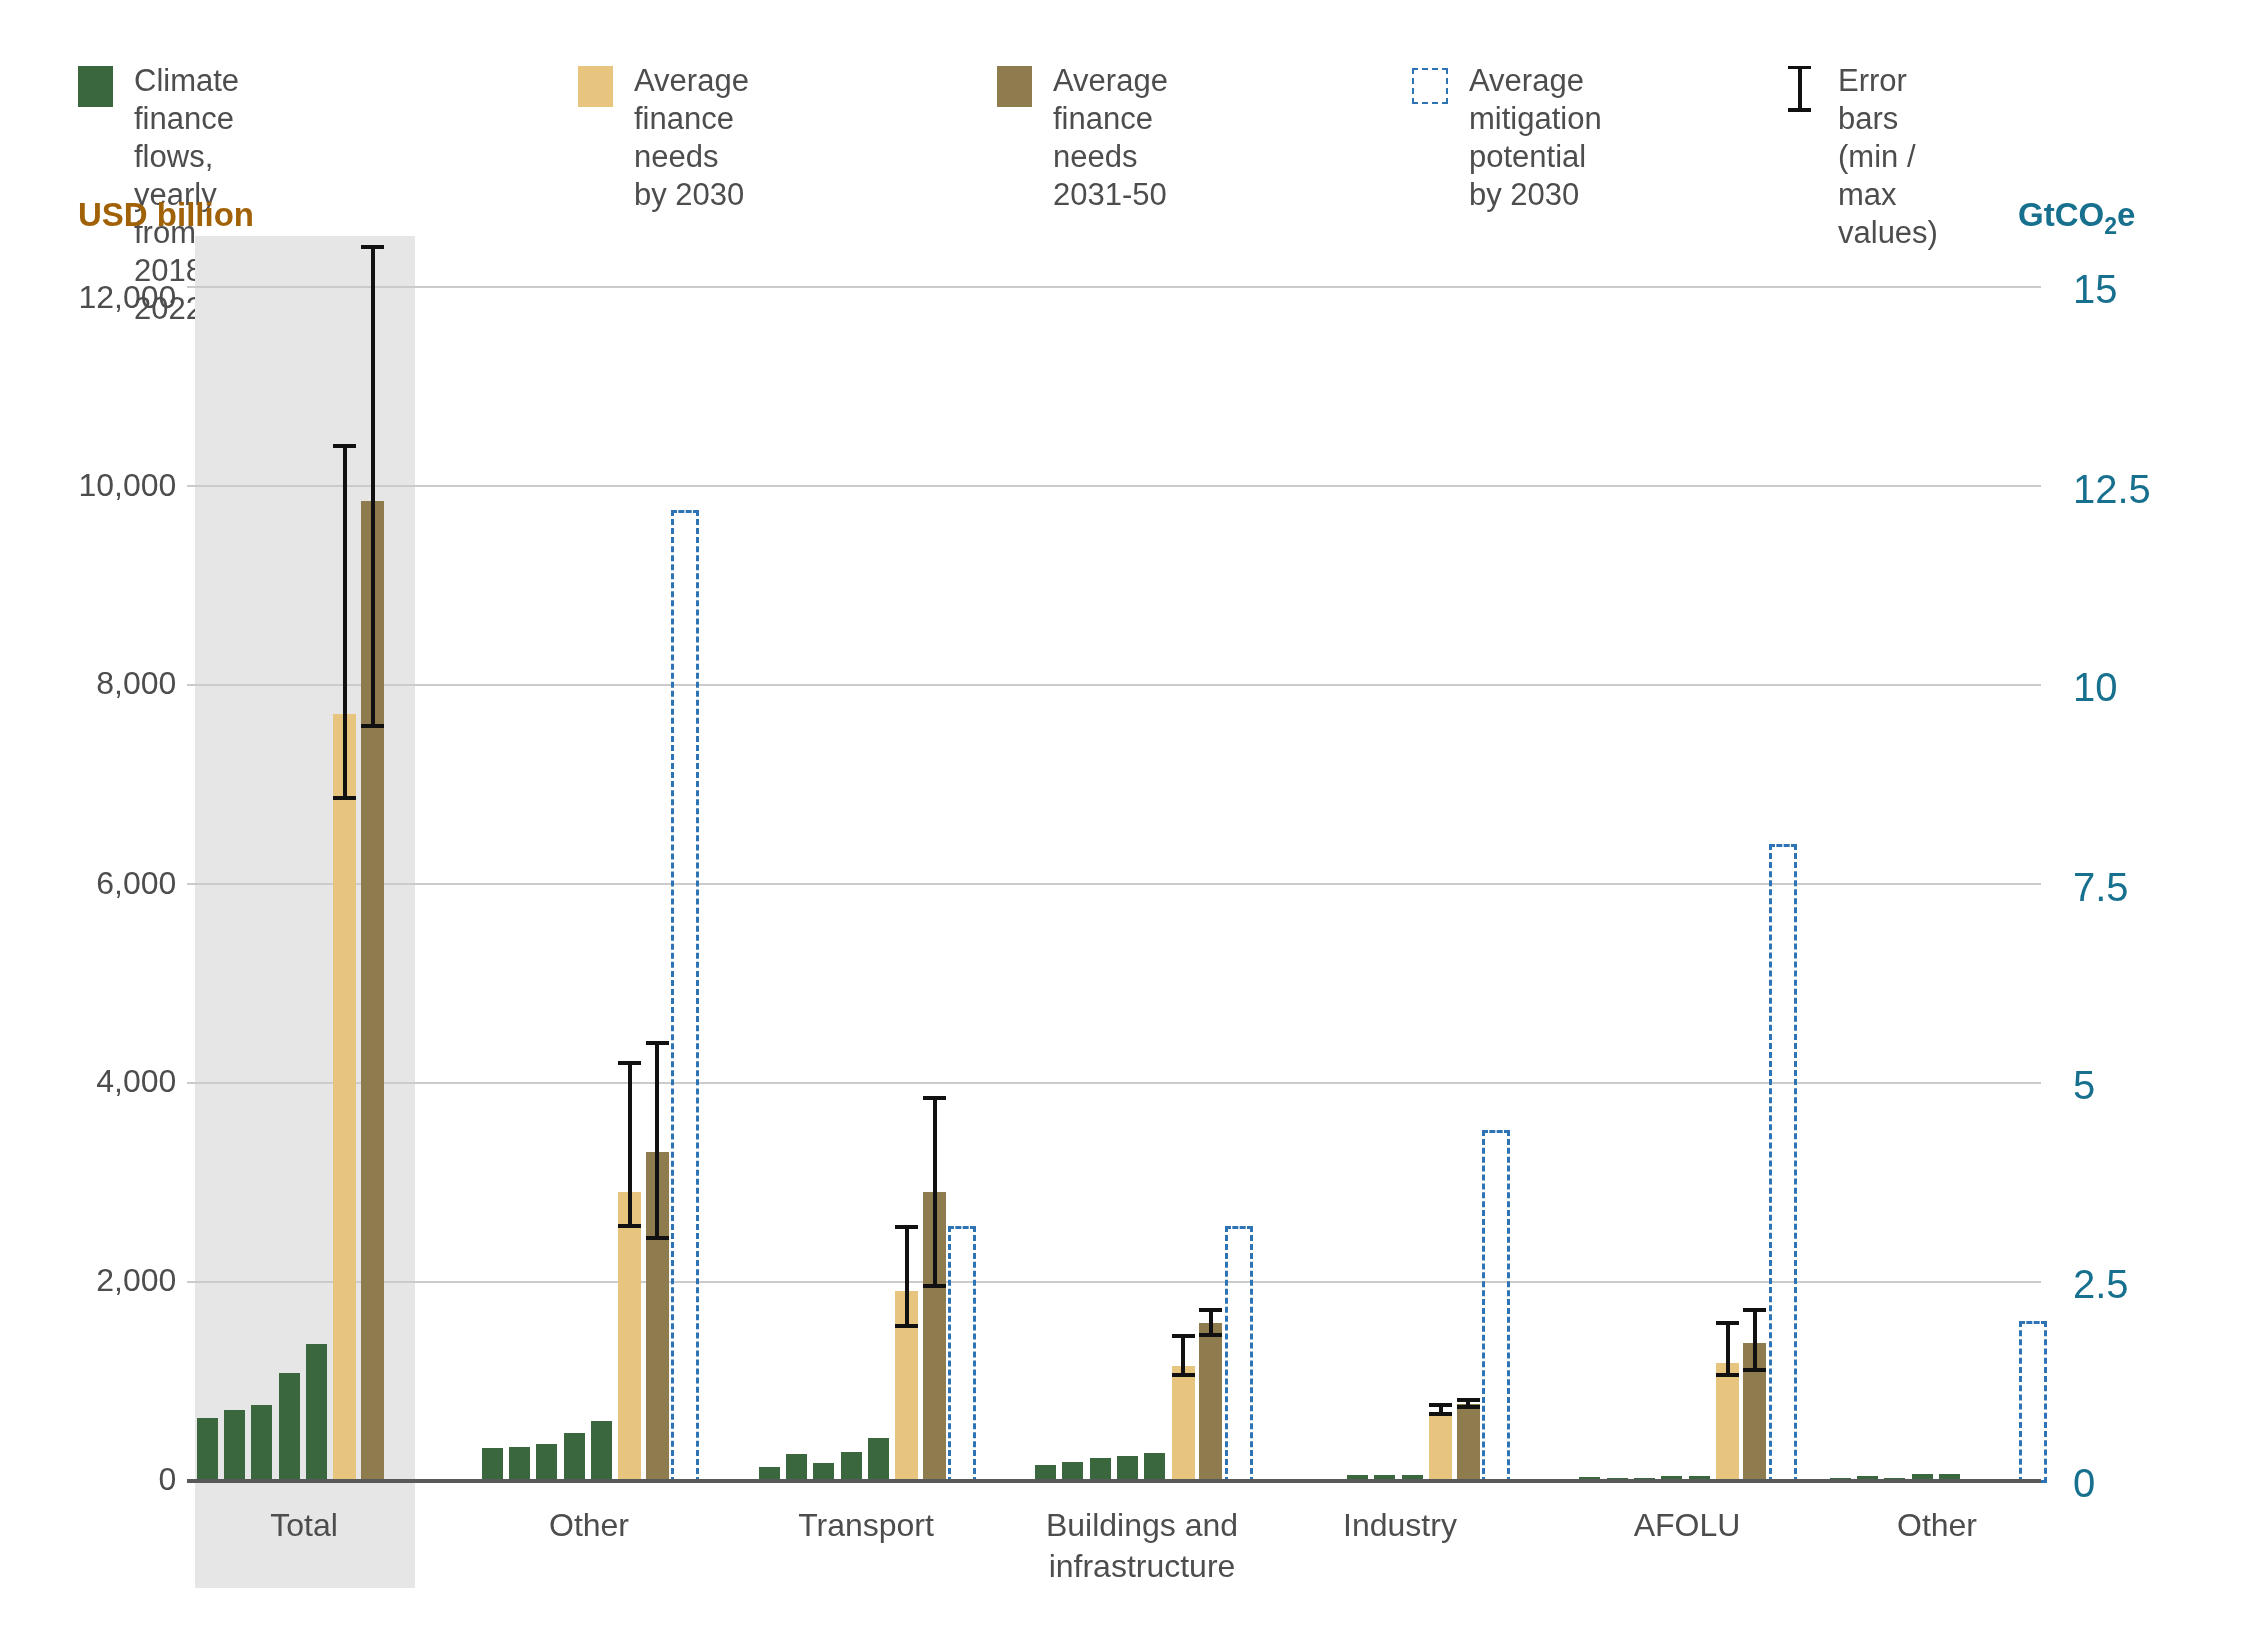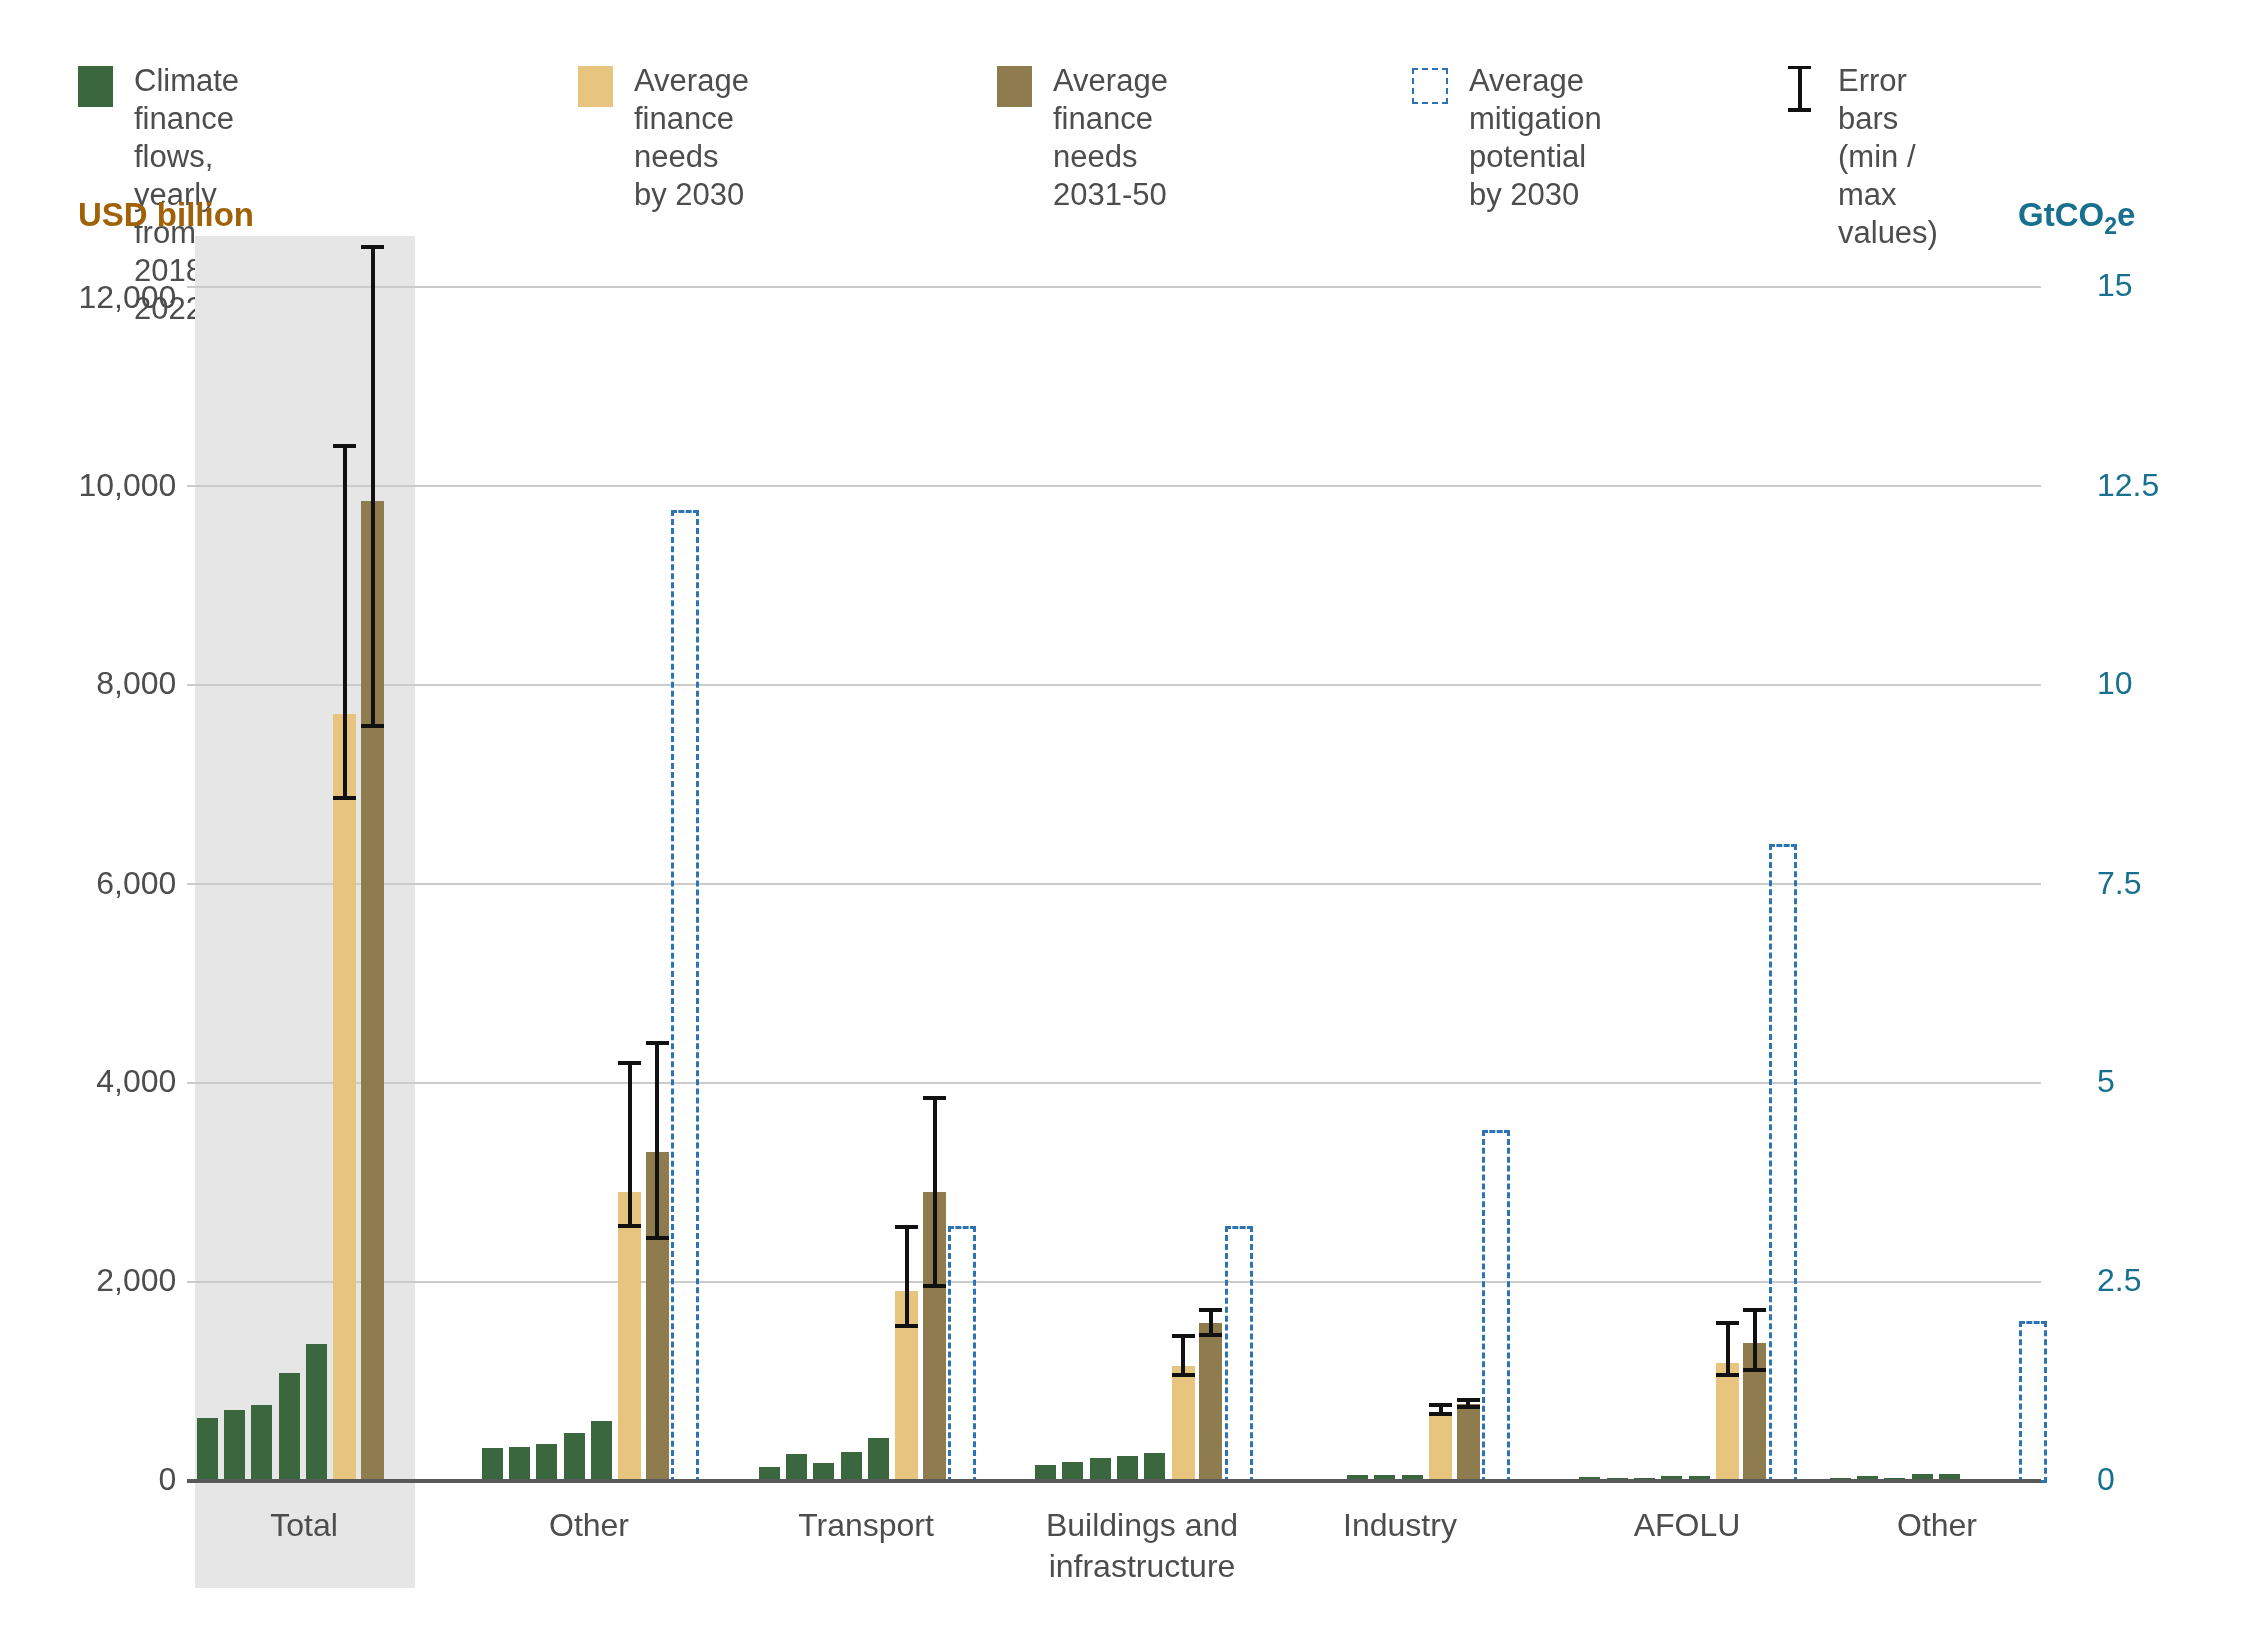--- a/index.html
+++ b/index.html
@@ -15,21 +15,21 @@
   .eb-glyph .v{position:absolute;left:16px;top:1.8px;width:3.5px;height:42px;background:#111;}
   .eb-glyph .c{position:absolute;left:6.2px;width:23px;height:3.5px;background:#111;}
   
   #left-axis-title{left:78px;top:196px;font-size:33px;font-weight:bold;color:#a16207;}
   #right-axis-title{left:2018px;top:196px;font-size:33px;font-weight:bold;color:#17708E;}
   #right-axis-title sub{font-size:23px;}
   
   .gridline{position:absolute;height:1.8px;background:#CBCBCB;}
   .axis-line{position:absolute;height:3.5px;background:#58595B;z-index:30;}
   .tick-label-left{position:absolute;width:172px;text-align:right;font-size:32px;color:#4D4D4D;}
-  .tick-label-right{position:absolute;font-size:32px;color:#17708E;margin-left:24px;}
+  .tick-label-right{position:absolute;font-size:40px;color:#17708E;}
   .band{position:absolute;background:#E7E6E6;}
   .bar{position:absolute;z-index:10;}
   .err{position:absolute;background:#111;z-index:20;}
   .mit-box{position:absolute;border:3.5px dashed #2E74B5;box-sizing:border-box;z-index:15;background:transparent;}
   .cat-label{position:absolute;text-align:center;font-size:32px;line-height:41px;color:#4D4D4D;z-index:25;}
 </style>
 </head>
 <body>
 
 <div id="page">

